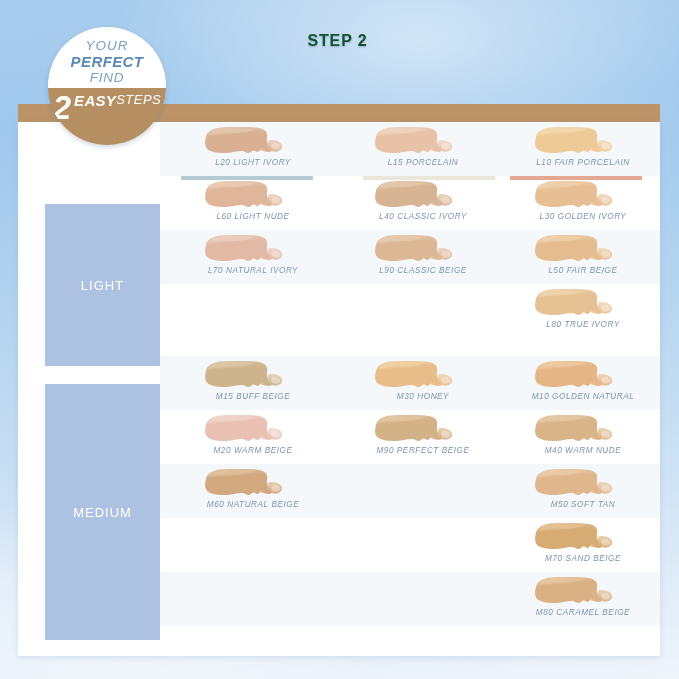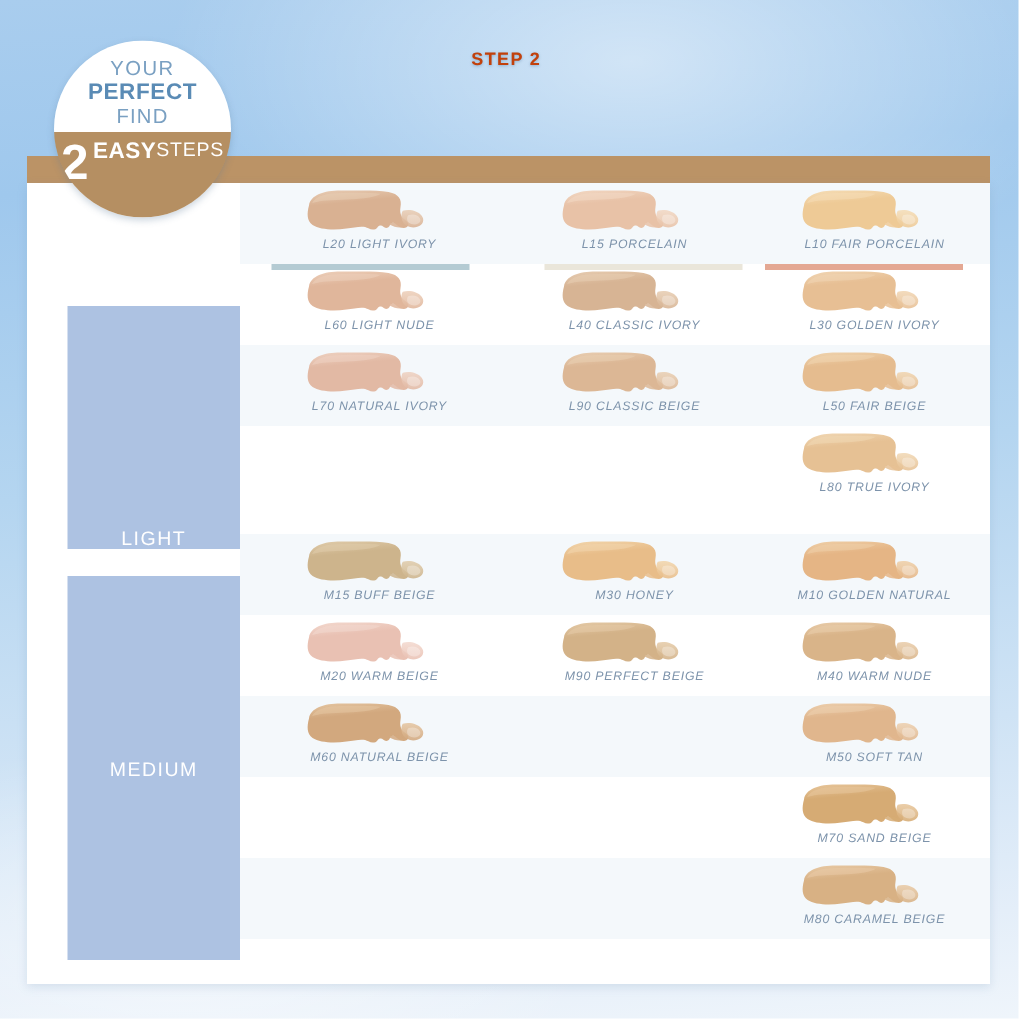--- a/index.html
+++ b/index.html
@@ -11,21 +11,21 @@
       radial-gradient(ellipse 420px 200px at 18% 92%, rgba(255,255,255,0.55) 0%, rgba(255,255,255,0.0) 66%),
       linear-gradient(176deg,#a9cdee 0%,#9fc8ed 18%,#b4d5f0 46%,#cfe3f5 72%,#e4eef9 90%,#eff5fb 100%);
     overflow:hidden;
     position:relative;
   }
 
   
   .hero { position:absolute; left:0; top:0; width:679px; height:108px; }
   .step {
     position:absolute; left:0; top:32px; width:557px; text-align:center;
-    font-size:12px; font-weight:bold; letter-spacing:0.9px; color:#c2410c;
+    font-size:16px; font-weight:bold; letter-spacing:0.9px; color:#14532d;
     text-shadow:0 1px 2px rgba(80,120,160,0.45);
     padding-left:118px;
   }
   .headline {
     position:absolute; left:0; top:52px; width:679px; text-align:center;
     font-size:37px; font-weight:bold; letter-spacing:0.4px; color:#ffffff;
     text-shadow:0 2px 3px rgba(80,120,160,0.40);
     padding-left:118px;
   }
 
@@ -35,23 +35,24 @@
     background:#bb9366;
   }
   .card {
     position:absolute; left:18px; top:122px; width:642px; height:534px;
     background:#ffffff;
     box-shadow:0 2px 6px rgba(120,150,180,0.22);
   }
 
   
   .badge {
-    position:absolute; left:36px; top:27px; width:118px; height:118px;
+    position:absolute; left:48px; top:27px; width:118px; height:118px;
     border-radius:50%; overflow:hidden;
     box-shadow:0 2px 5px rgba(90,120,150,0.30);
+    font-style:italic;
   }
   .badge-top {
     position:absolute; left:0; top:0; width:100%; height:52%;
     background:#ffffff;
     display:flex; flex-direction:column; align-items:center; justify-content:flex-end;
     padding-bottom:3px;
   }
   .badge-bot {
     position:absolute; left:0; top:52%; width:100%; height:48%;
     background:#b58f62;
@@ -80,21 +81,21 @@
   #uh1 { left:345px; width:132px; background:#eae6da; }
   #uh2 { left:492px; width:132px; background:#e4a893; }
 
   
   .grp {
     position:absolute; left:27px; width:115px;
     background:#adc2e2;
     display:flex; align-items:center; justify-content:center;
     color:#ffffff; font-size:13px; letter-spacing:1.0px;
   }
-  #grp0 { top:82px;  height:162px;align-items:flex-end; }
+  #grp0 { top:82px;  height:162px; }
   #grp1 { top:262px; height:256px;justify-content:center; }
 
   
   .rows { position:absolute; left:142px; top:0; width:500px; }
   .row  { position:relative; height:54px; width:500px; }
   .row.alt { background:#f4f8fb; }
 
   .cell { position:absolute; top:0; width:150px; height:54px; }
   .cell.c0 { left:18px; }
   .cell.c1 { left:188px; }

